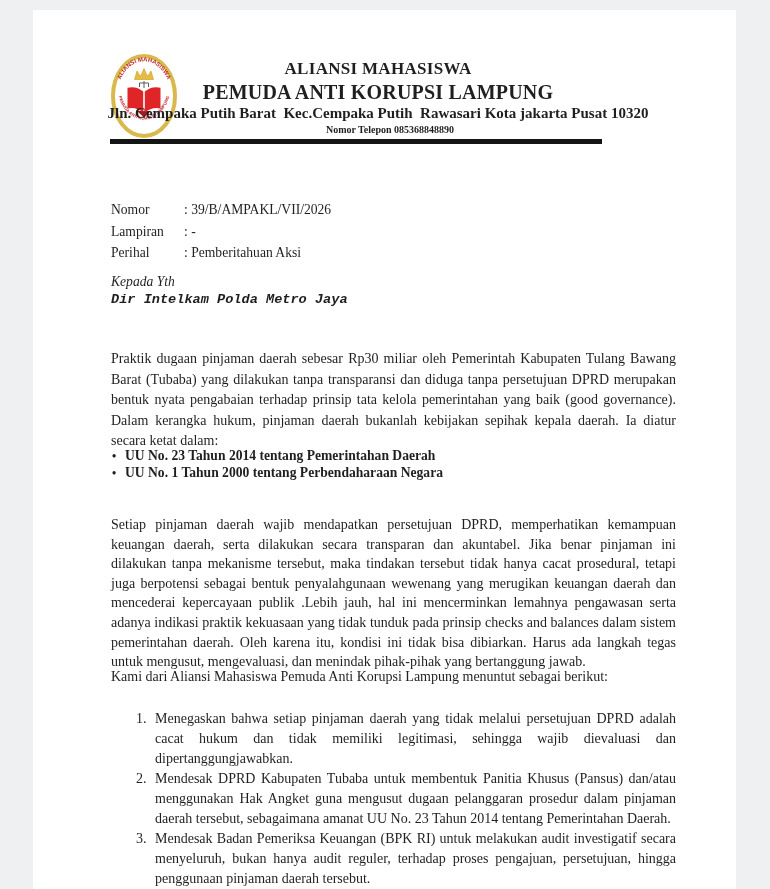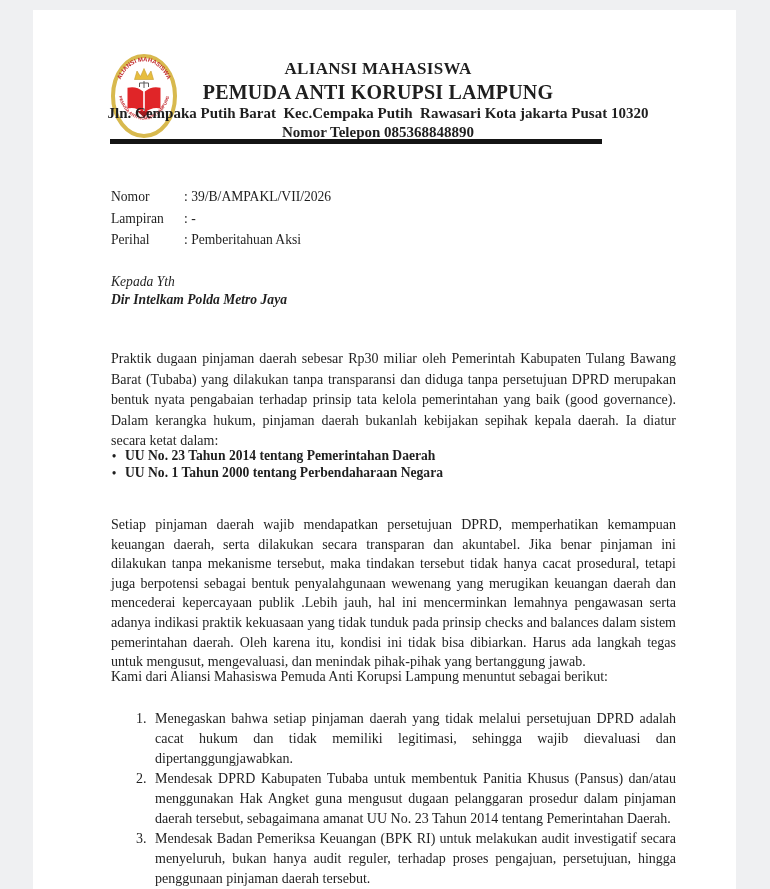--- a/index.html
+++ b/index.html
@@ -13,28 +13,28 @@
   .page{
     position:absolute;left:33px;top:10px;width:703px;height:879px;
     background:#ffffff;
   }
   
   .logo{position:absolute;left:78px;top:44px;width:66px;height:84px;}
   .header-text{position:absolute;left:60px;top:0;width:570px;text-align:center;}
   .org1{position:absolute;left:0;top:49px;width:100%;font-size:17px;font-weight:bold;letter-spacing:.3px;}
   .org2{position:absolute;left:0;top:71px;width:100%;font-size:20px;font-weight:bold;letter-spacing:.2px;}
   .addr{position:absolute;left:0;top:95px;width:100%;font-size:15px;font-weight:bold;white-space:pre-wrap;}
-  .phone{position:absolute;left:0;top:114px;width:100%;font-size:15px;font-weight:bold;}
+  .phone{position:absolute;left:12px;top:114px;width:100%;font-size:10px;font-weight:bold;}
   .rule{position:absolute;left:77px;top:129px;width:492px;height:5px;background:#141414;}
   
-  .meta{position:absolute;left:78px;top:176px;font-size:13.6px;line-height:21.5px;}
+  .meta{position:absolute;left:78px;top:189px;font-size:13.6px;line-height:21.5px;}
   .meta .lbl{display:inline-block;width:73px;}
   
   .recipient{position:absolute;left:78px;top:263px;font-size:13.6px;line-height:18.2px;font-style:italic;}
-  .recipient .r2{font-weight:bold;}
+  .recipient .r2{font-weight:bold;font-family:Liberation Mono, monospace;}
   
   .para{position:absolute;left:78px;width:565px;margin:0;font-size:14px;text-align:justify;}
   .p1{top:339px;line-height:20.5px;}
   .p2{top:505px;line-height:19.6px;}
   .bullets{position:absolute;left:79px;top:438px;font-size:13.6px;font-weight:bold;line-height:16.5px;}
   .bullet-row .blt{display:inline-block;width:13px;font-size:12px;}
   .bullet-row.spaced{margin-top:5.5px;}
   .intro{position:absolute;left:78px;top:659px;width:565px;margin:0;font-size:14px;}
   .demands{position:absolute;left:78px;top:699px;width:565px;font-size:14px;line-height:20px;}
   .demand{position:relative;padding-left:44px;text-align:justify;}

